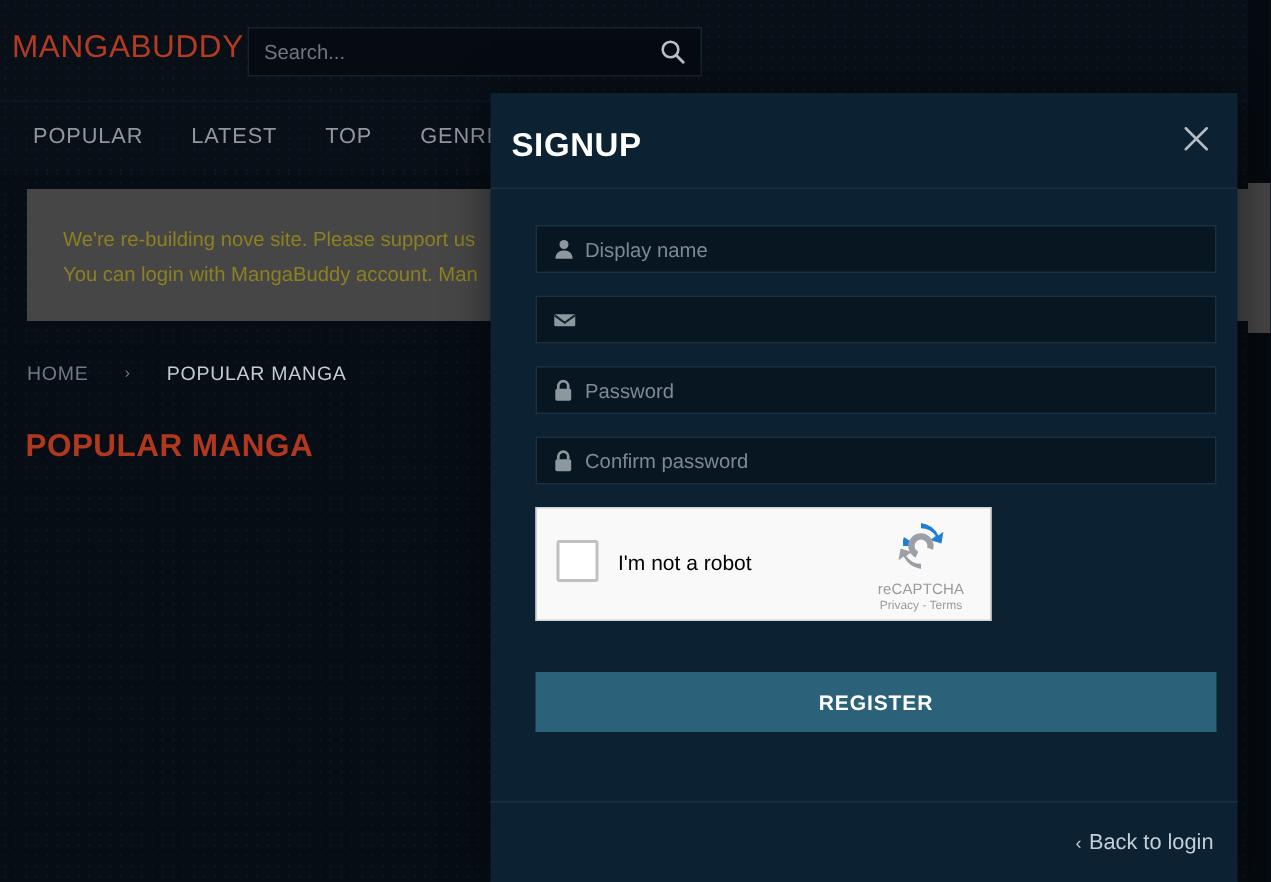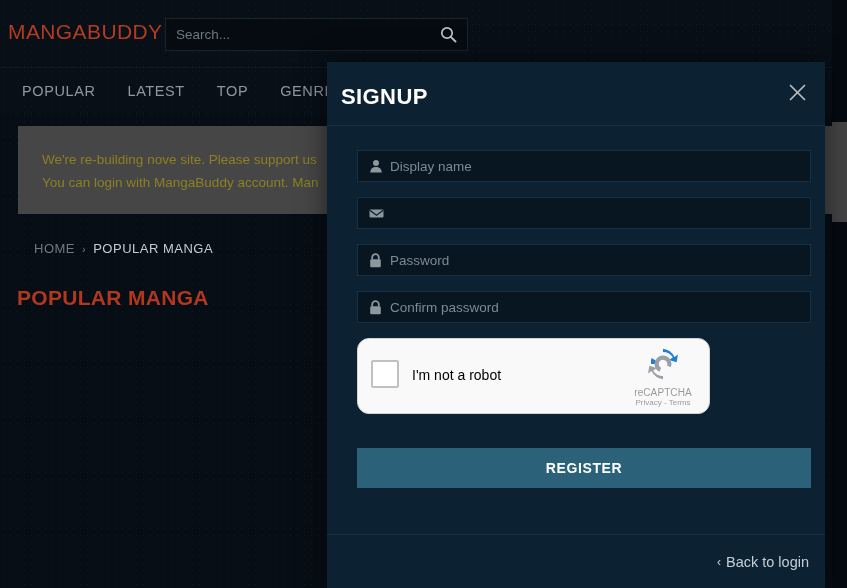--- a/index.html
+++ b/index.html
@@ -125,24 +125,23 @@
     white-space: nowrap;
   }
 
   
   #breadcrumb {
     position: absolute;
     left: 18px;
     top: 241px;
     display: flex;
     align-items: center;
-    gap: 7px;
+    gap: 24px;
     font-size: 13px;
     letter-spacing: 0.5px;
-    margin-left: 16px;
   }
   .bc-home { color: #6f7a82; cursor: pointer; }
   .bc-sep  { color: #6f7a82; font-size: 11px; }
   .bc-cur  { color: #c3ccd2; }
 
   
   #page-title {
     position: absolute;
     left: 17px;
     top: 286px;
@@ -238,26 +237,26 @@
     outline: none;
     color: #c6ced4;
     font-family: "Liberation Sans", sans-serif;
     font-size: 13.5px;
   }
   .field-input::placeholder { color: #7e8a92; }
 
   
   #recaptcha {
     position: relative;
-    width: 353px;
+    width: 304px;
     height: 76px;
     margin-top: 7px;
     background: #f9f9f9;
     border: 1px solid #d3d3d3;
-    border-radius: 12px;
+    border-radius: 0;
   }
   #recaptcha-check {
     position: absolute;
     left: 13px;
     top: 21px;
     width: 28px;
     height: 28px;
     background: #ffffff;
     border: 2px solid #c1c1c1;
     border-radius: 2px;

